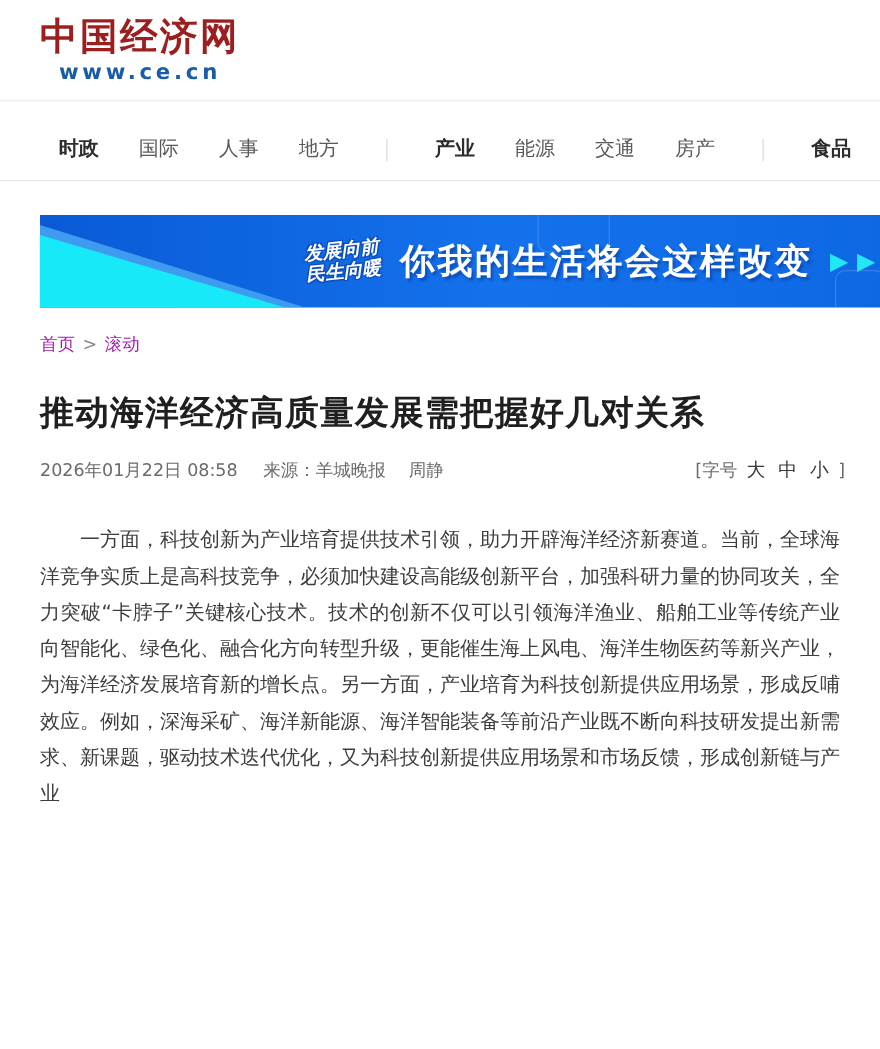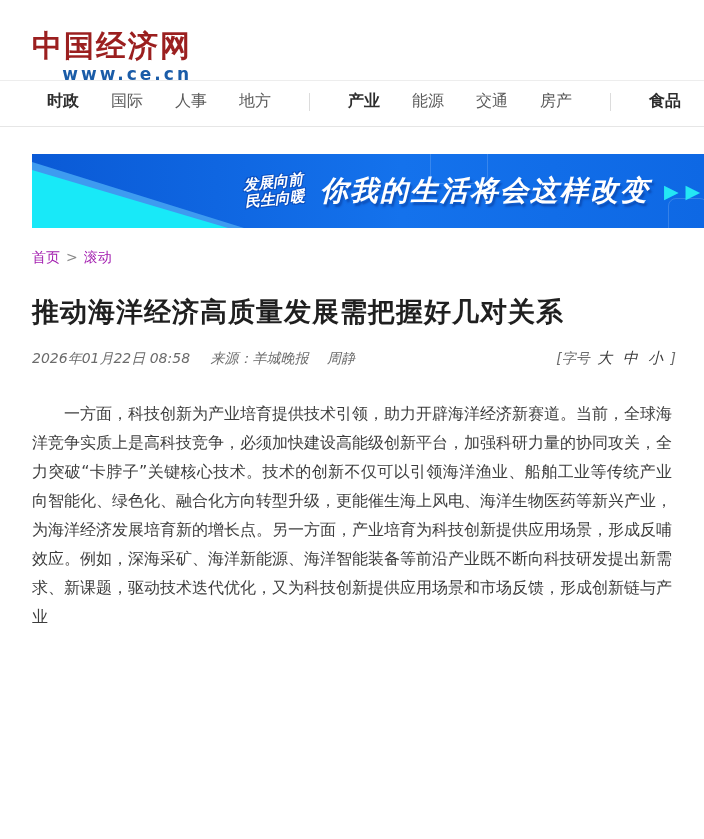--- a/index.html
+++ b/index.html
@@ -1,28 +1,28 @@
 <!DOCTYPE html>
 <html><head>
 <meta charset="utf-8">
 <style>
   * { box-sizing: border-box; }
   html,body { margin:0; padding:0; background:#fff; }
   body { font-family:"DejaVu Sans","Liberation Sans",sans-serif; }
   .page { position:relative; width:704px; height:839px; background:#fff; overflow:hidden; }
 
   
-  .header { padding:29px 32px 0; height:80px; }
+  .header { padding:13px 32px 0; height:80px; }
   .logo { display:inline-block; text-align:center; cursor:pointer; }
   .logo-cn { font-family:"DejaVu Serif","Liberation Serif",serif; font-size:30px; font-weight:bold;
              color:#9b1f1f; letter-spacing:2px; line-height:1.15; }
-  .logo-url { font-size:17px; font-weight:bold; color:#1a5ca8; letter-spacing:3px; line-height:1.2;text-align:right; }
+  .logo-url { font-size:17px; font-weight:bold; color:#1a5ca8; letter-spacing:3px; line-height:1.2; }
 
   
-  .nav { border-top:1px solid #ededed; border-bottom:1px solid #e6e6e6; padding:5px 0 9px; }
+  .nav { border-top:1px solid #ededed; border-bottom:1px solid #e6e6e6; padding:23px 0 9px; }
   .nav-row { display:flex; align-items:center; height:31px; padding-left:31px; }
   .nav-item { display:block; width:64px; text-align:center; font-size:16px; color:#5a5a5a;
               text-decoration:none; cursor:pointer; white-space:nowrap; }
   .nav-item.strong { color:#2d2d2d; font-weight:bold; }
   .nav-sep { width:1px; height:18px; background:#dcdcdc; margin:0 22px; }
 
   
   .banner { position:relative; margin:27px 0 0 32px; width:672px; height:74px; overflow:hidden;
             background:linear-gradient(90deg,#0a5ad6 0%,#1472ec 55%,#0e68e4 100%);
             display:flex; align-items:center; cursor:pointer; }
@@ -30,33 +30,33 @@
             background:#3e9bf0; clip-path:polygon(0 0,0 100%,100% 100%); }
   .banner .tri-cyan { position:absolute; left:0; bottom:0; width:196px; height:58px;
             background:#18e9f8; clip-path:polygon(0 0,0 100%,100% 100%); }
   .banner .deco1, .banner .deco2 { position:absolute; border:1px solid rgba(255,255,255,.16); border-radius:8px; }
   .banner .deco1 { width:58px; height:44px; left:398px; top:-14px; }
   .banner .deco2 { width:40px; height:40px; left:636px; top:44px; }
   .banner-badge { position:relative; margin-left:212px; transform:rotate(-6deg); color:#fff;
             font-weight:bold; font-style:italic; font-size:15px; line-height:1.15; text-align:center;
             text-shadow:1px 1px 0 #0b4fc0, -1px -1px 0 #0b4fc0, 1px -1px 0 #0b4fc0, -1px 1px 0 #0b4fc0; white-space:nowrap; }
   .banner-headline { position:relative; margin-left:16px; color:#fff; font-weight:bold; font-size:28px;
-            letter-spacing:2px; white-space:nowrap; text-shadow:2px 3px 2px rgba(8,50,140,.5);font-style:italic; }
+            letter-spacing:2px; white-space:nowrap; text-shadow:2px 3px 2px rgba(8,50,140,.5); }
   .banner-arrows { position:relative; margin-left:14px; color:#24e7f5; font-size:19px; letter-spacing:7px; white-space:nowrap; }
 
   
   .breadcrumb { margin:21px 32px 0; font-size:14px; color:#666; }
   .breadcrumb a { color:#a21caf; text-decoration:none; cursor:pointer; }
   .breadcrumb .sep { margin:0 6px; color:#888; }
 
   
   .article-title { margin:27px 32px 0; text-align:left; font-size:27px; font-weight:bold;
                    color:#1f1f1f; letter-spacing:1px; }
   .meta { display:flex; justify-content:space-between; align-items:baseline; margin:19px 28px 16px 32px;
-          font-size:14px; color:#6b6b6b;font-style:italic; }
+          font-size:14px; color:#6b6b6b; }
   .meta-left span { margin-right:0; }
   .meta-left .src { margin-left:16px; }
   .meta-left .author { margin-left:14px; }
   .fontsize { color:#6b6b6b; font-size:14px; }
   .fontsize a { color:#3a3a3a; text-decoration:none; margin:0 3px; font-size:15px; cursor:pointer; }
 
   .body-text { margin:31px 32px 0; font-size:16px; color:#3d3d3d; line-height:29px; }
   .body-text p { margin:0 0 13px; text-indent:2em; text-align:justify; }
 </style>
 </head>

